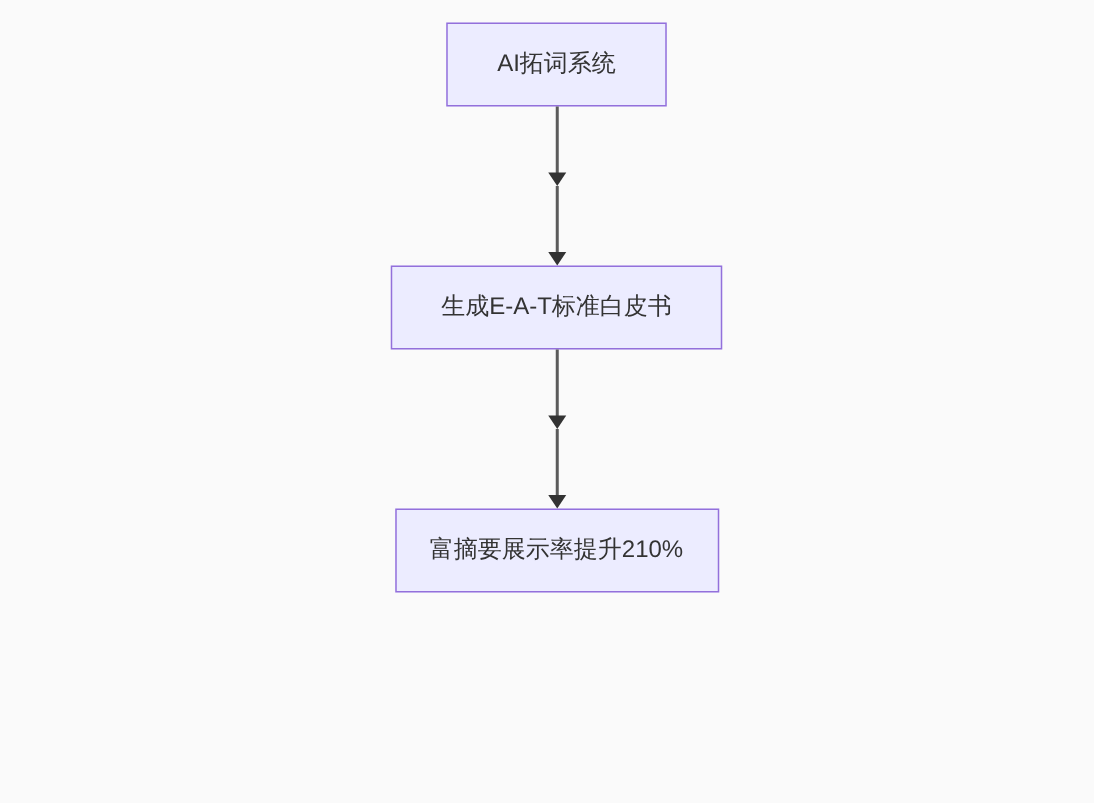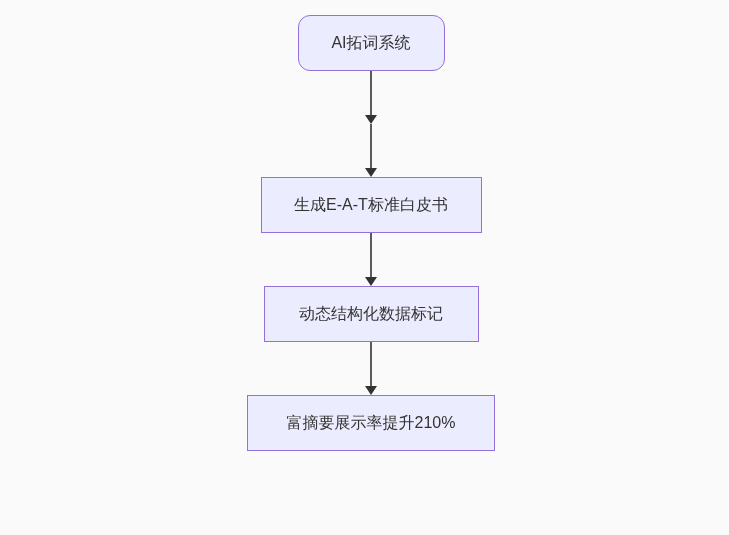--- a/index.html
+++ b/index.html
@@ -36,25 +36,25 @@
     border: 1px solid var(--node-border);
     display: flex;
     align-items: center;
     justify-content: center;
     color: var(--node-text);
     font-size: 16px;
     line-height: 1;
     white-space: nowrap;
     text-align: center;
   }
-  .node.n1 { width: 147px; border-radius: 12px; }
+  .node.n1 { width: 147px; }
   .node.n2 { width: 193px; }
   .node.n3 { width: 221px; text-align: center; }
   .node.n4 { width: 215px; }
-  .node.n5 { width: 248px; }
+  .node.n5 { width: 216px; }
   .arrow {
     position: relative;
     width: 14px;
     height: 53px;
   }
   .arrow-line {
     position: absolute;
     left: 50%;
     transform: translateX(-50%);
     top: 0;
@@ -96,23 +96,20 @@
 
     <div class="node n3">
       <span>生成E-A-T标准白皮书</span>
     </div>
 
     <div class="arrow">
       <div class="arrow-line"></div>
       <div class="arrow-head"></div>
     </div>
 
-    <div class="node n4">
-      <span>动态结构化数据标记</span>
-    </div>
 
     <div class="arrow">
       <div class="arrow-line"></div>
       <div class="arrow-head"></div>
     </div>
 
     <div class="node n5">
       <span>富摘要展示率提升210%</span>
     </div>
 

